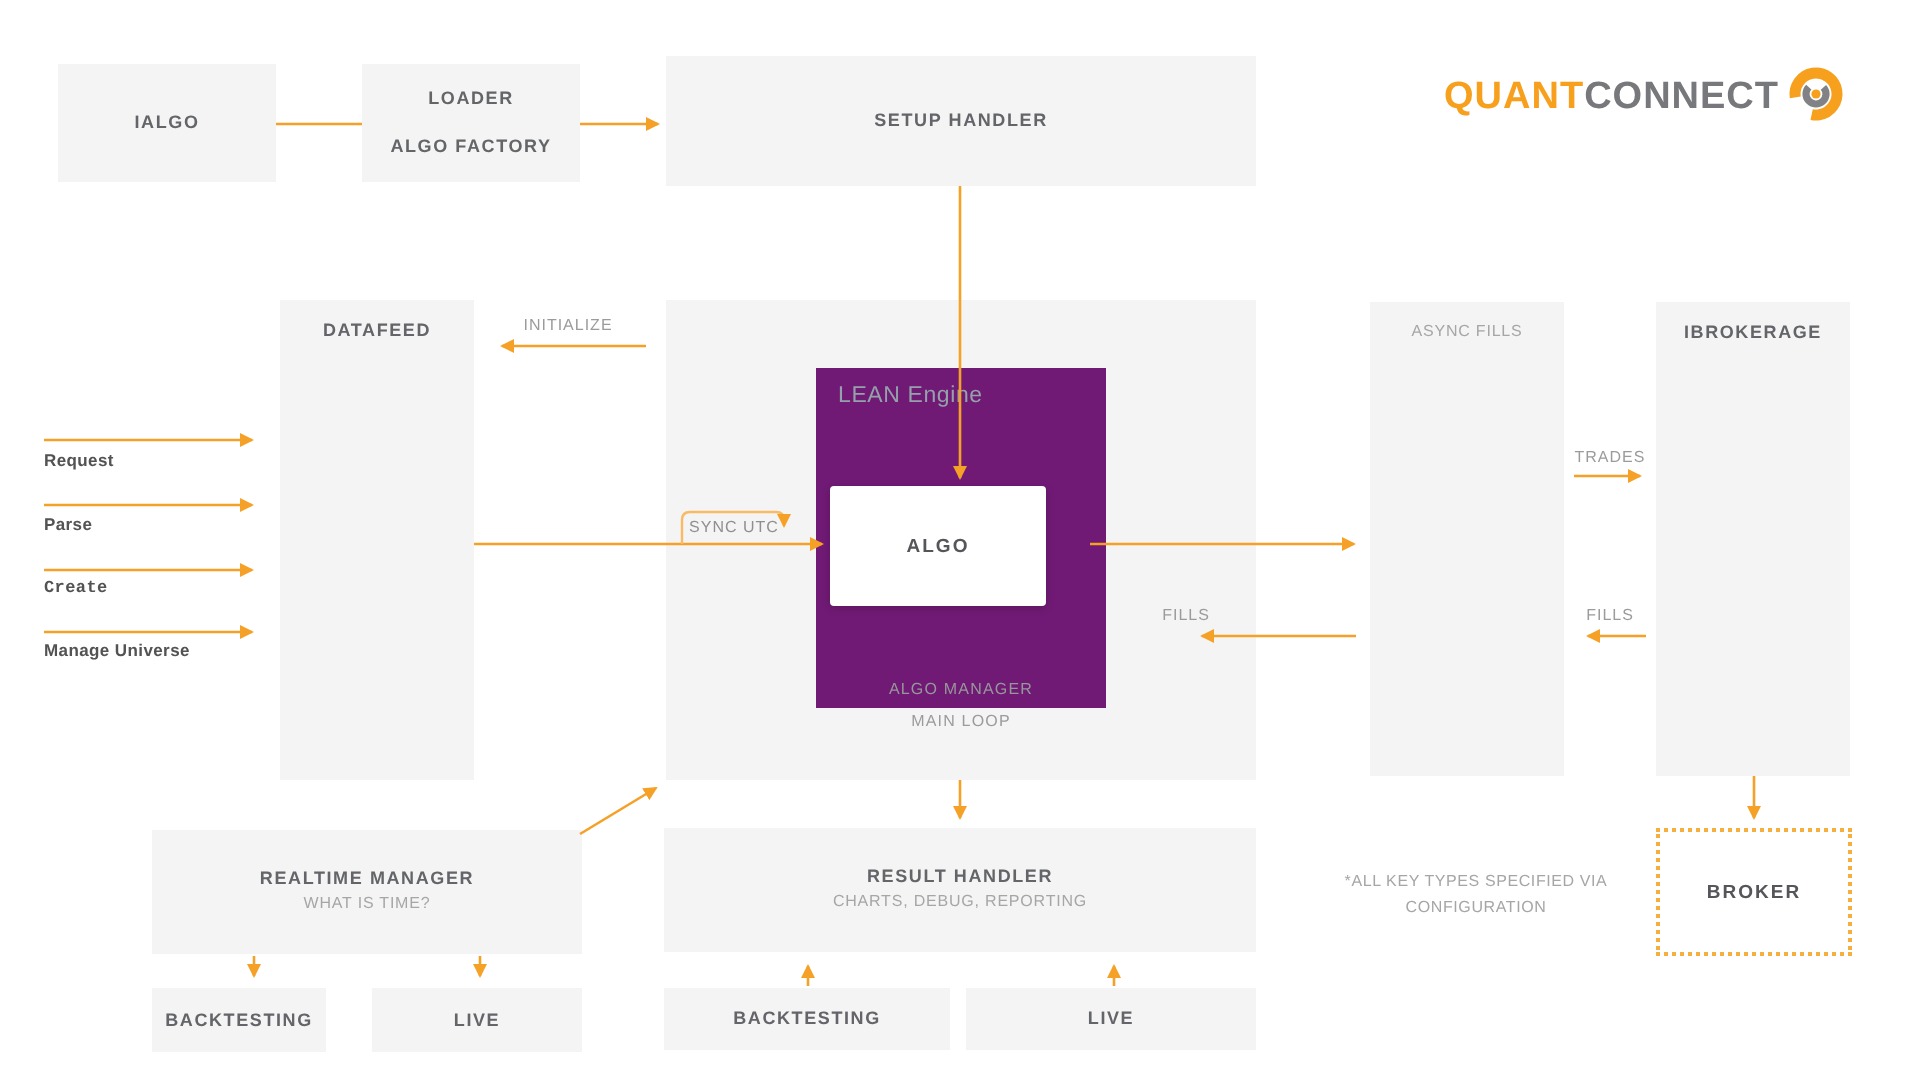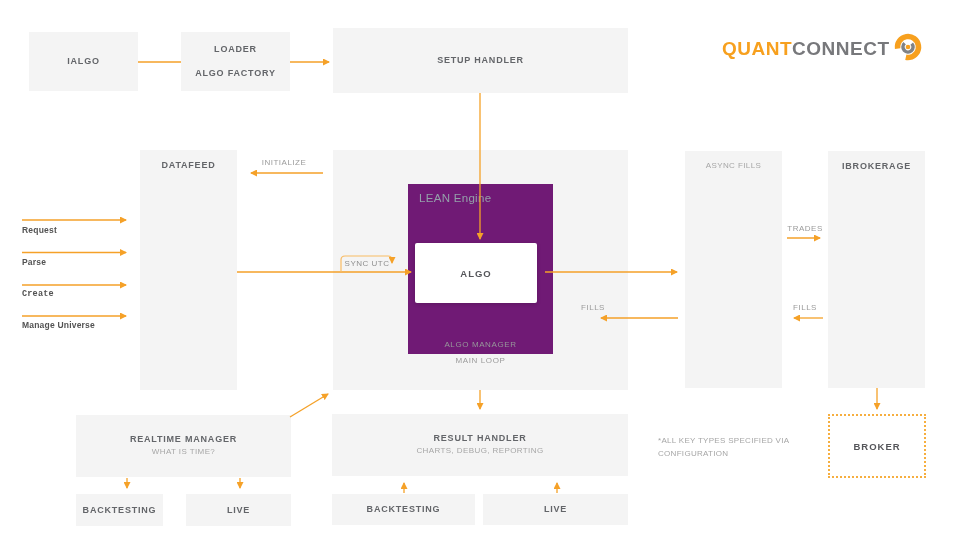--- a/index.html
+++ b/index.html
@@ -15,30 +15,30 @@
              text-align:center;line-height:13px;}
   .box-sub{font-size:8px;color:#a6a6a6;letter-spacing:0.4px;text-align:center;line-height:12.5px;}
   .edge-label{position:absolute;z-index:3;font-size:8px;color:#9b9b9b;letter-spacing:0.5px;
               text-align:center;}
   .side-label{position:absolute;z-index:3;font-size:8.5px;font-weight:bold;color:#535353;
               letter-spacing:0.2px;}
   .blue-box{position:absolute;left:408px;top:184px;width:145px;height:170px;background:#701a75;z-index:1;}
   .lean-label{position:absolute;left:11px;top:8px;font-size:11.5px;color:#94a0aa;letter-spacing:0.3px;}
   .algo-manager{position:absolute;left:0;right:0;bottom:5px;text-align:center;font-size:8px;
                 color:#97979b;letter-spacing:0.6px;}
-  .algo-box{position:absolute;left:415px;top:243px;width:122px;height:60px;background:#ffffff;
+  .algo-box{position:absolute;left:415px;top:243px;width:108px;height:60px;background:#ffffff;
             border-radius:2px;box-shadow:0 1px 4px rgba(0,0,0,0.18);z-index:2;
             display:flex;align-items:center;justify-content:center;}
   .algo-title{font-size:9.5px;font-weight:bold;color:#55565a;letter-spacing:1px;}
   .main-loop{position:absolute;left:333px;top:356px;width:295px;text-align:center;font-size:8px;
              color:#9b9b9b;letter-spacing:0.6px;z-index:2;}
   .broker-box{position:absolute;left:828px;top:414px;width:98px;height:64px;background:#ffffff;
               border:2px dotted #f6ae3f;box-sizing:border-box;z-index:1;
               display:flex;align-items:center;justify-content:center;}
-  .footnote{position:absolute;left:658px;top:435px;width:160px;text-align:left;font-size:8px;
+  .footnote{position:absolute;left:658px;top:435px;width:160px;text-align:center;font-size:8px;
             color:#a6a6a6;letter-spacing:0.3px;line-height:12.5px;z-index:3;}
   .logo{position:absolute;left:722px;top:34px;height:30px;display:flex;align-items:center;z-index:3;}
   .logo-text{font-size:19px;font-weight:bold;letter-spacing:0.5px;line-height:30px;}
   .logo-q{color:#f7a01e;}
   .logo-c{color:#77787b;}
   .logo-icon{margin-left:3px;margin-top:-4px;}
 </style>
 </head>
 <body>
 

